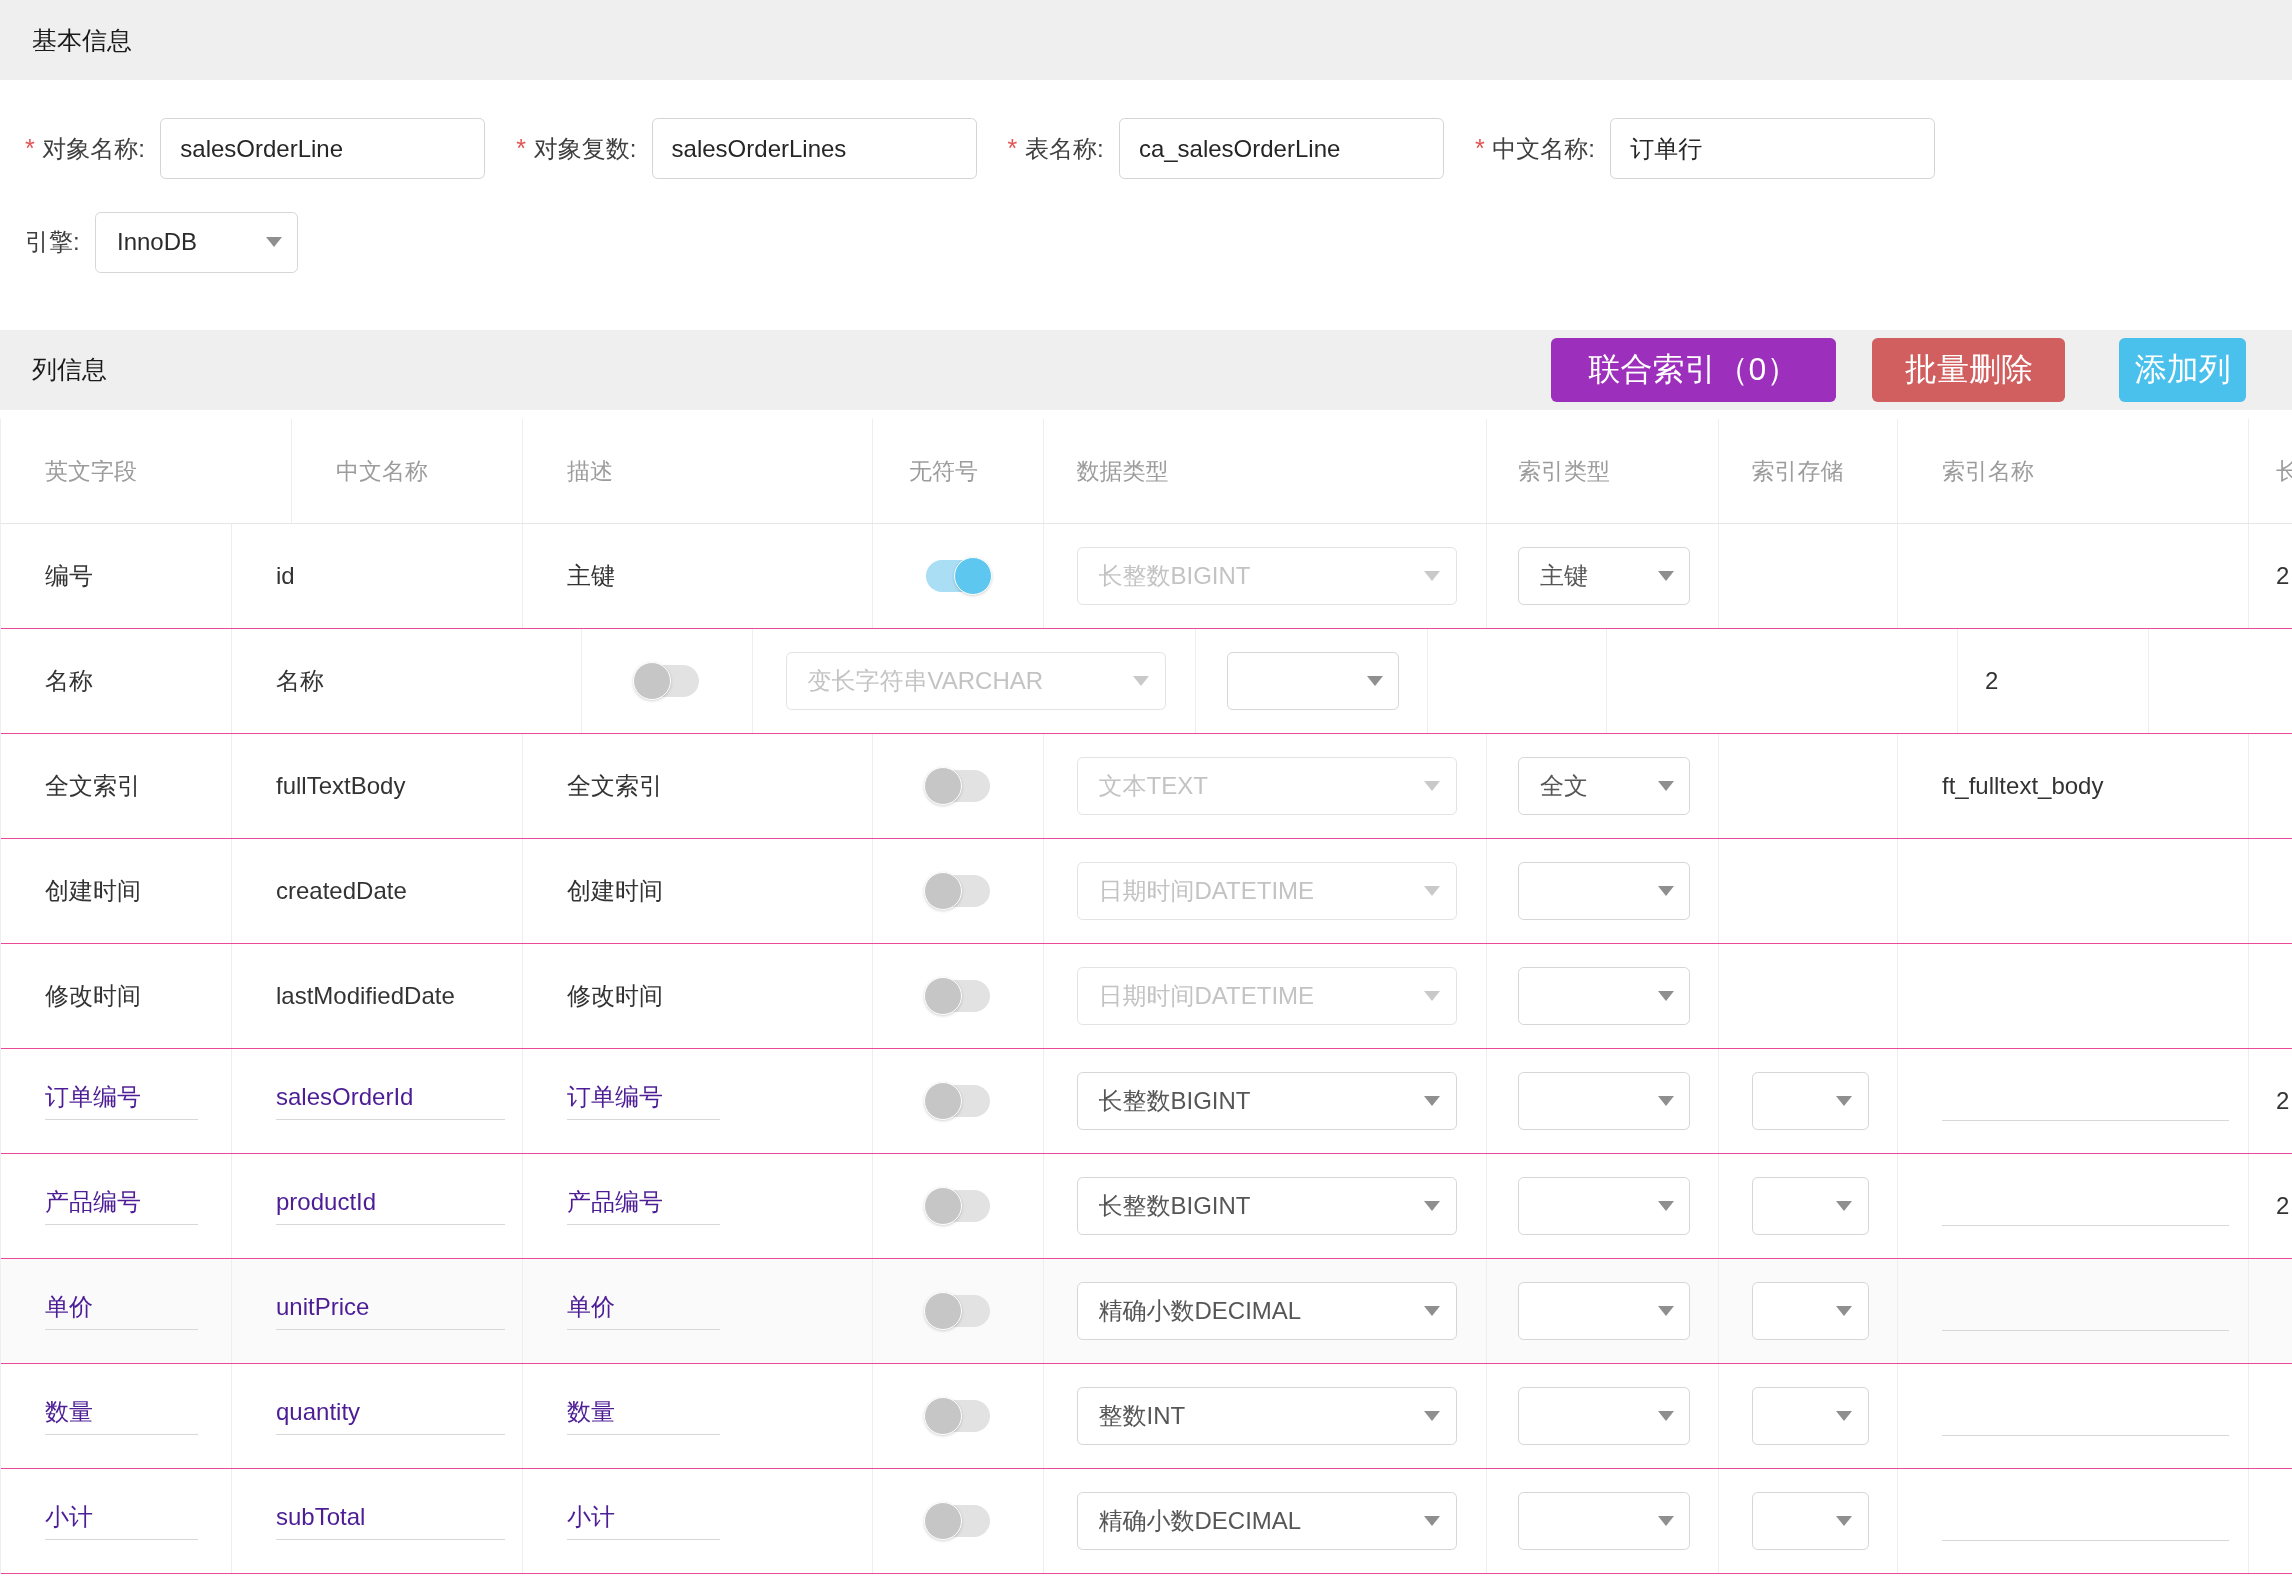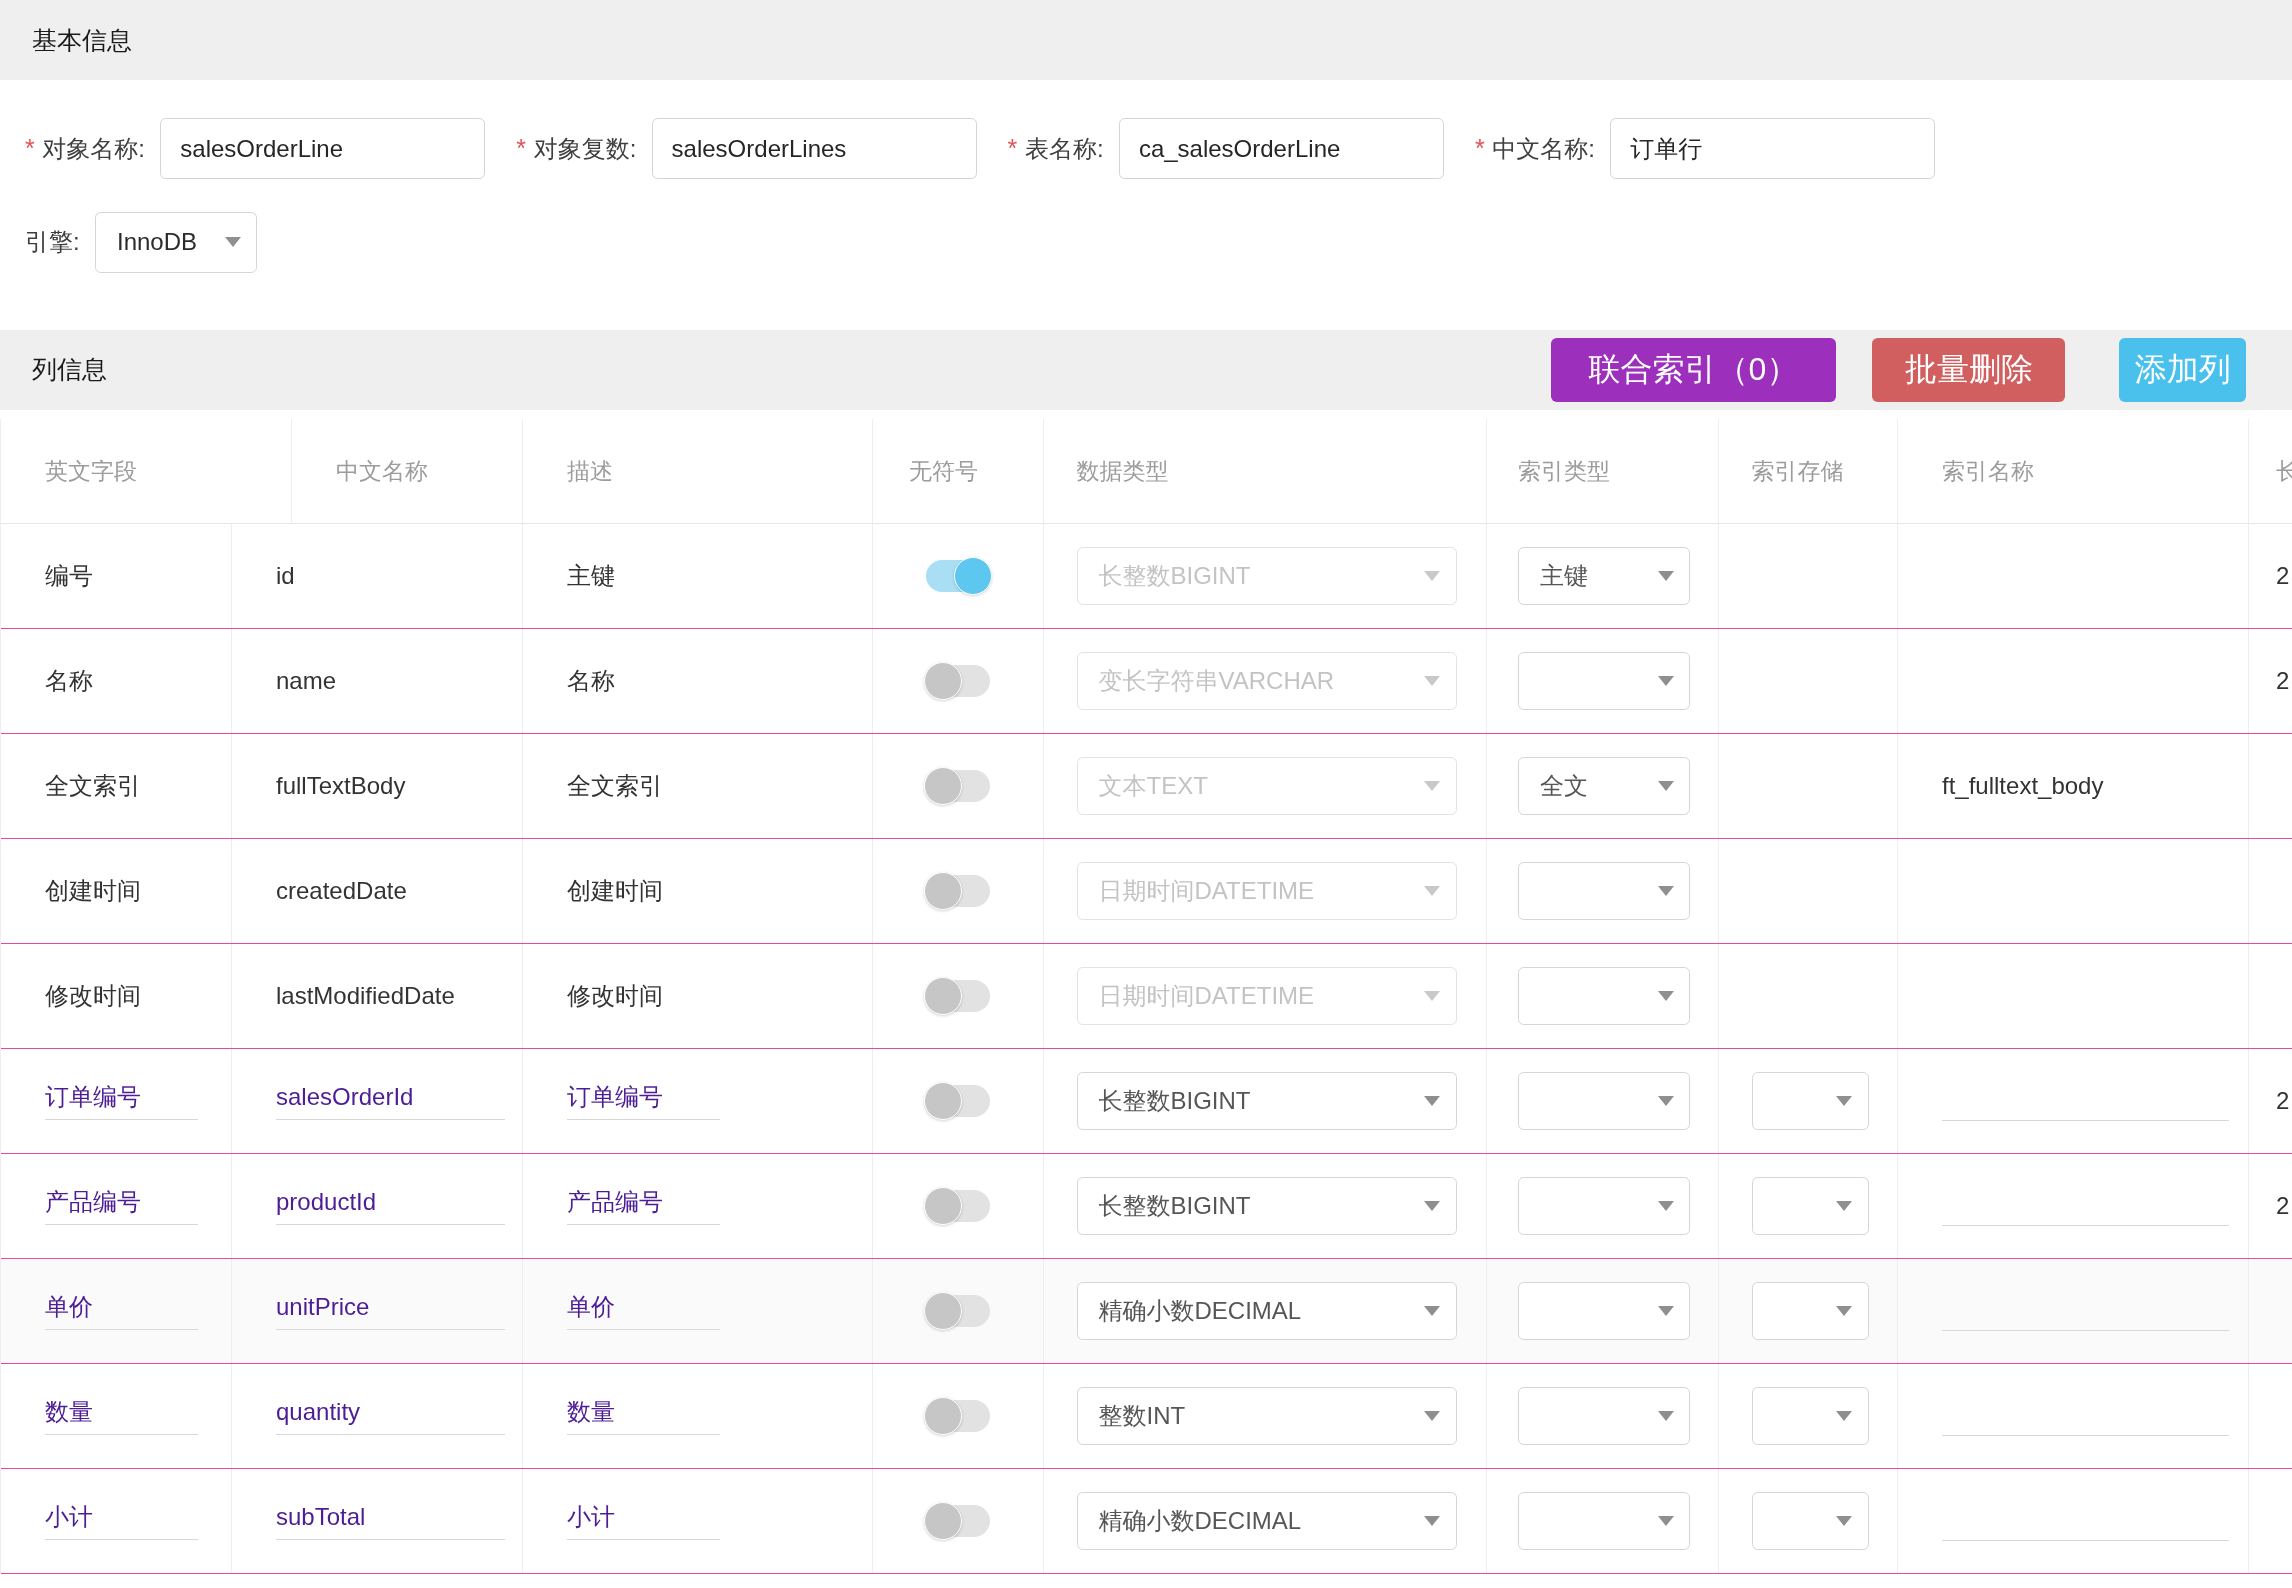--- a/index.html
+++ b/index.html
@@ -25,21 +25,21 @@
   
   .sel { position:relative; height:58px; background:#fff; border:1.4px solid #d6d6d6;
     border-radius:5.7px; display:flex; align-items:center; padding:0 42px 0 21px; }
   .sel .sel-text { font-size:24px; color:#565656; white-space:nowrap; overflow:hidden; }
   .caret { position:absolute; right:15.3px; top:50%; margin-top:-4.8px; width:0; height:0;
     border-left:8.6px solid transparent; border-right:8.6px solid transparent;
     border-top:10.5px solid #8f8f8f; }
   .sel.disabled { border-color:#e3e3e3; }
   .sel.disabled .sel-text { color:#c3c3c3; }
   .sel.disabled .caret { border-top-color:#c9c9c9; }
-  .sel-engine { width:162px; height:61px; }
+  .sel-engine { width:203px; height:61px; }
   .sel-engine .sel-text { color:#2b2b2b; }
 
   
   .btn { height:64px; border:none; border-radius:5.7px; color:#fff; font-size:32px;
     display:flex; align-items:center; justify-content:center; cursor:pointer;
     font-family:inherit; white-space:nowrap; }
   .btn-composite { padding:0 38px; margin-right:36px; }
   .btn-delete   { padding:0 32.5px; margin-right:54px; }
   .btn-add      { padding:0 15.3px; }
 
@@ -178,23 +178,20 @@
       <span></span>
     </div>
     <div class="cell w-len c-len">
       <span class="plain">2</span>
     </div>
   </div>
       <div class="trow">
     <div class="cell w-cn c-cn">
       <span class="plain">名称</span>
     </div>
-    <div class="cell w-en c-en">
-      <span class="plain">name</span>
-    </div>
     <div class="cell w-desc c-desc">
       <span class="plain">名称</span>
     </div>
     <div class="cell w-uns c-uns">
       <div class="toggle">
         <div class="knob"></div>
       </div>
     </div>
     <div class="cell w-dt">
       <div class="sel sel-dt disabled">

